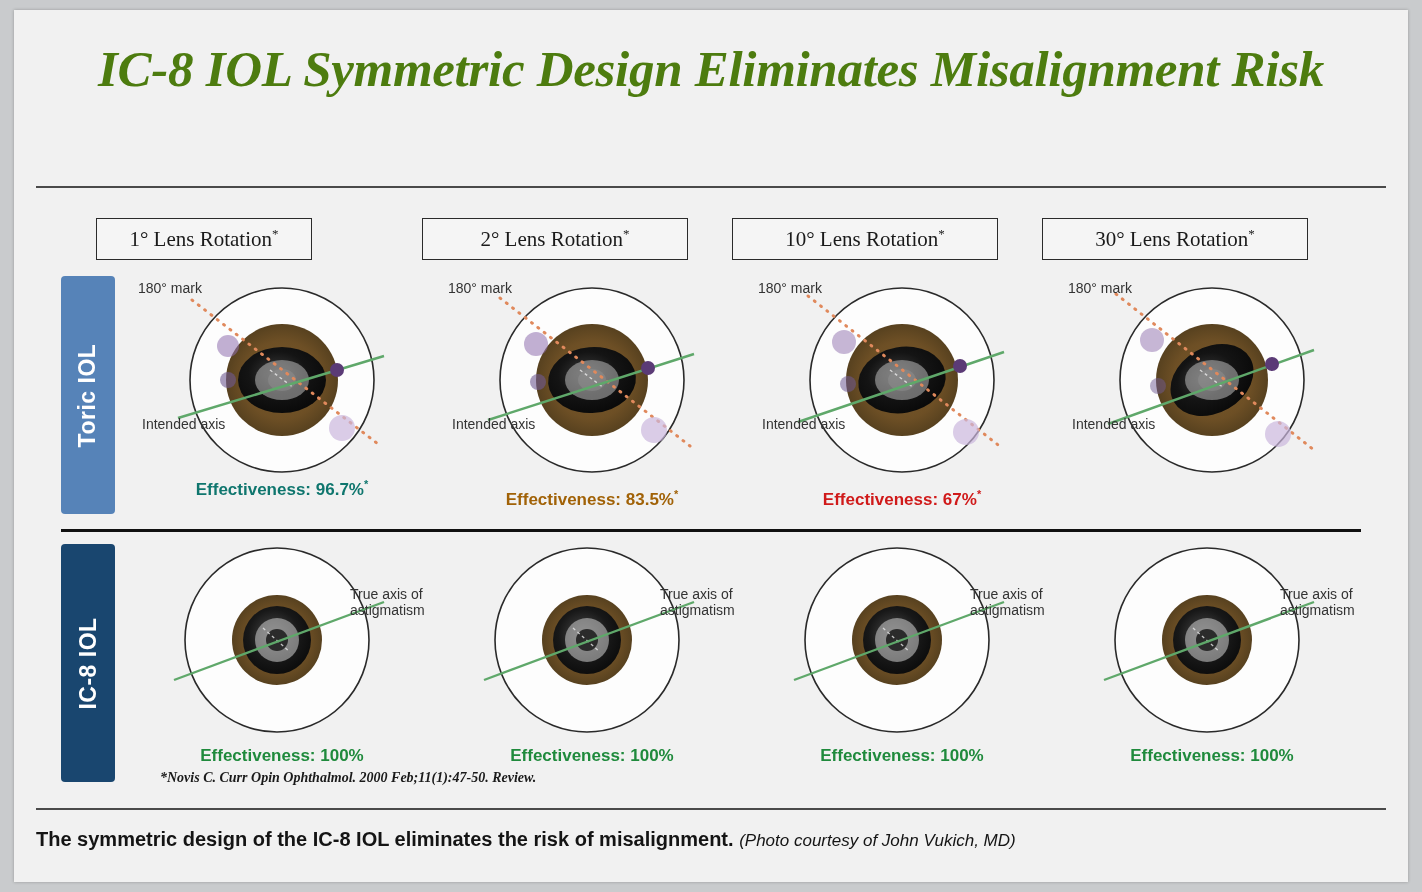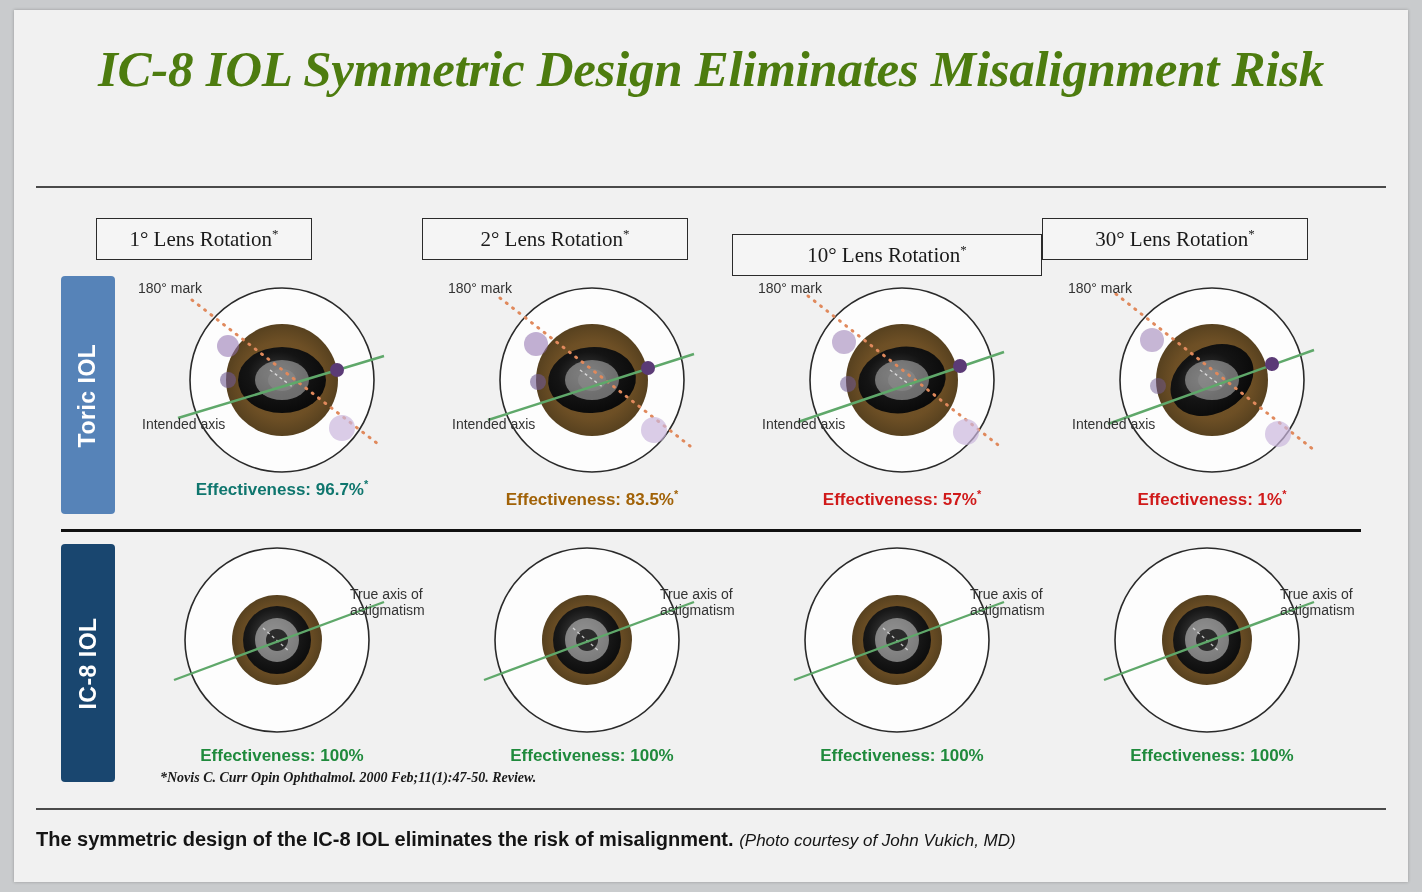--- a/index.html
+++ b/index.html
@@ -196,21 +196,21 @@
   <div class="figure">
 
     <div class="col-head" style="left:60px;  width:216px;">
       <span>1° Lens Rotation</span>
         <sup>*</sup>
     </div>
     <div class="col-head" style="left:386px; width:266px;">
       <span>2° Lens Rotation</span>
         <sup>*</sup>
     </div>
-    <div class="col-head" style="left:696px; width:310px;margin-top:16px;">
+    <div class="col-head" style="left:696px; width:266px;">
       <span>10° Lens Rotation</span>
         <sup>*</sup>
     </div>
     <div class="col-head" style="left:1006px;width:266px;text-align:right;">
       <span>30° Lens Rotation</span>
         <sup>*</sup>
     </div>
 
     <div class="side-label side-toric">
       <span>Toric IOL</span>
@@ -339,21 +339,21 @@
           <circle cx="214" cy="162" r="13" fill="#cbb6dd" opacity="0.7"></circle>
         </svg>
         <div class="tiny" style="left:6px; top:10px;">
           <span>180° mark</span>
         </div>
         <div class="tiny" style="left:10px; top:146px;">
           <span>Intended axis</span>
         </div>
       </div>
       <div class="eff" style="top:218px; color:#d01a1a;">
-        <span>Effectiveness: 57%</span><sup>*</sup>
+        <span>Effectiveness: 67%</span><sup>*</sup>
       </div>
     </div>
 
     <div class="cell" style="left:1026px; top:78px;">
       <div class="eye-wrap">
         <svg width="300" height="225" viewBox="0 0 300 225">
           <defs>
             <radialGradient id="t4i" cx="50%" cy="50%" r="50%">
               <stop offset="0%" stop-color="#7b5a2c"></stop>
                 <stop offset="70%" stop-color="#6d4f25"></stop>
@@ -380,23 +380,20 @@
           <circle cx="210" cy="94" r="7" fill="#5b3b76"></circle>
           <circle cx="216" cy="164" r="13" fill="#cbb6dd" opacity="0.7"></circle>
         </svg>
         <div class="tiny" style="left:6px; top:10px;">
           <span>180° mark</span>
         </div>
         <div class="tiny" style="left:10px; top:146px;">
           <span>Intended axis</span>
         </div>
       </div>
-      <div class="eff" style="top:218px; color:#d01a1a;">
-        <span>Effectiveness: 1%</span><sup>*</sup>
-      </div>
     </div>
 
     <div class="cell" style="left:96px; top:348px;">
       <div class="eye-wrap">
         <svg width="300" height="225" viewBox="0 0 300 225">
           <defs>
             <radialGradient id="c1i" cx="50%" cy="50%" r="50%">
               <stop offset="0%" stop-color="#7b5a2c"></stop>
                 <stop offset="70%" stop-color="#6d4f25"></stop>
                 <stop offset="100%" stop-color="#57411f"></stop>

